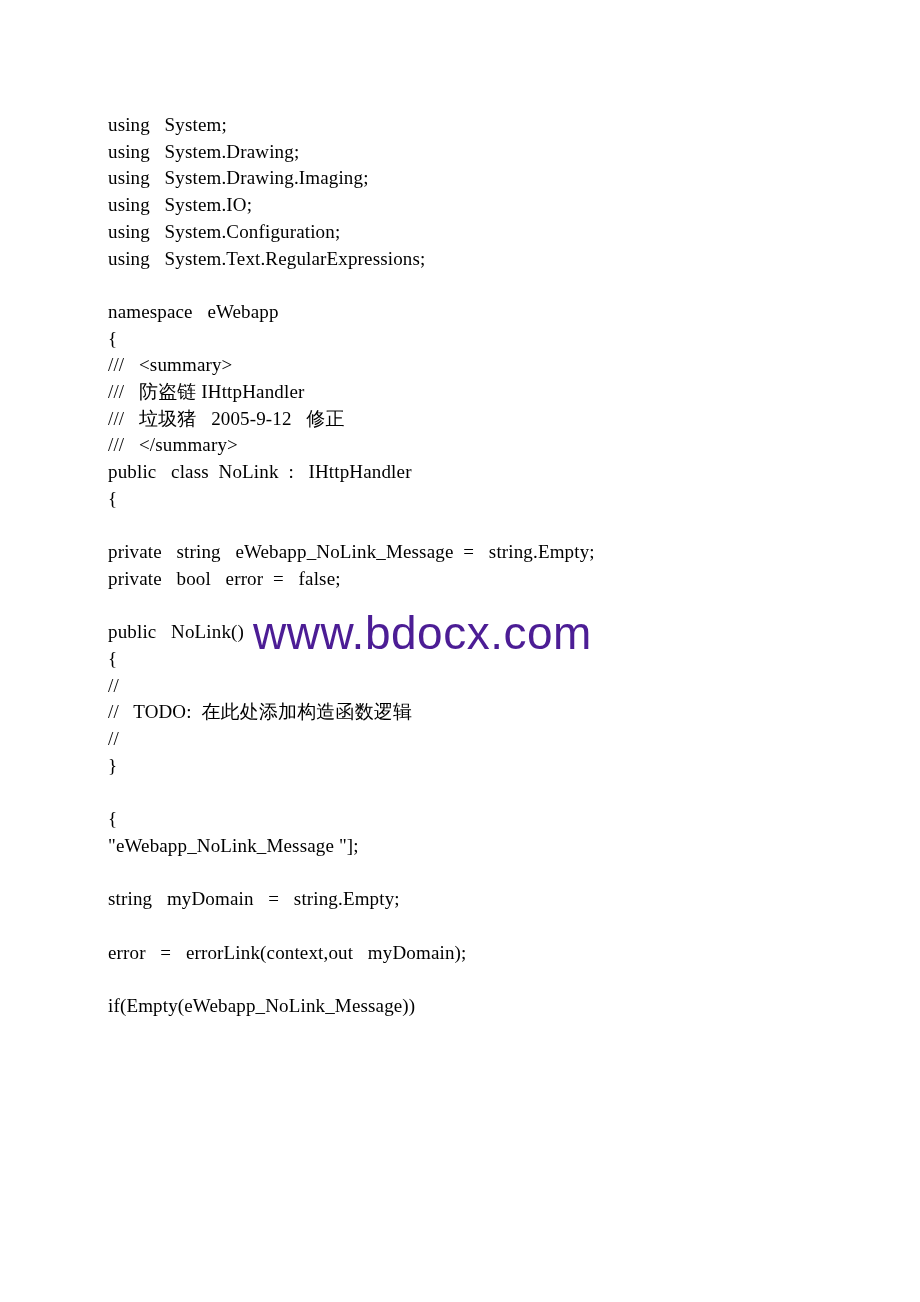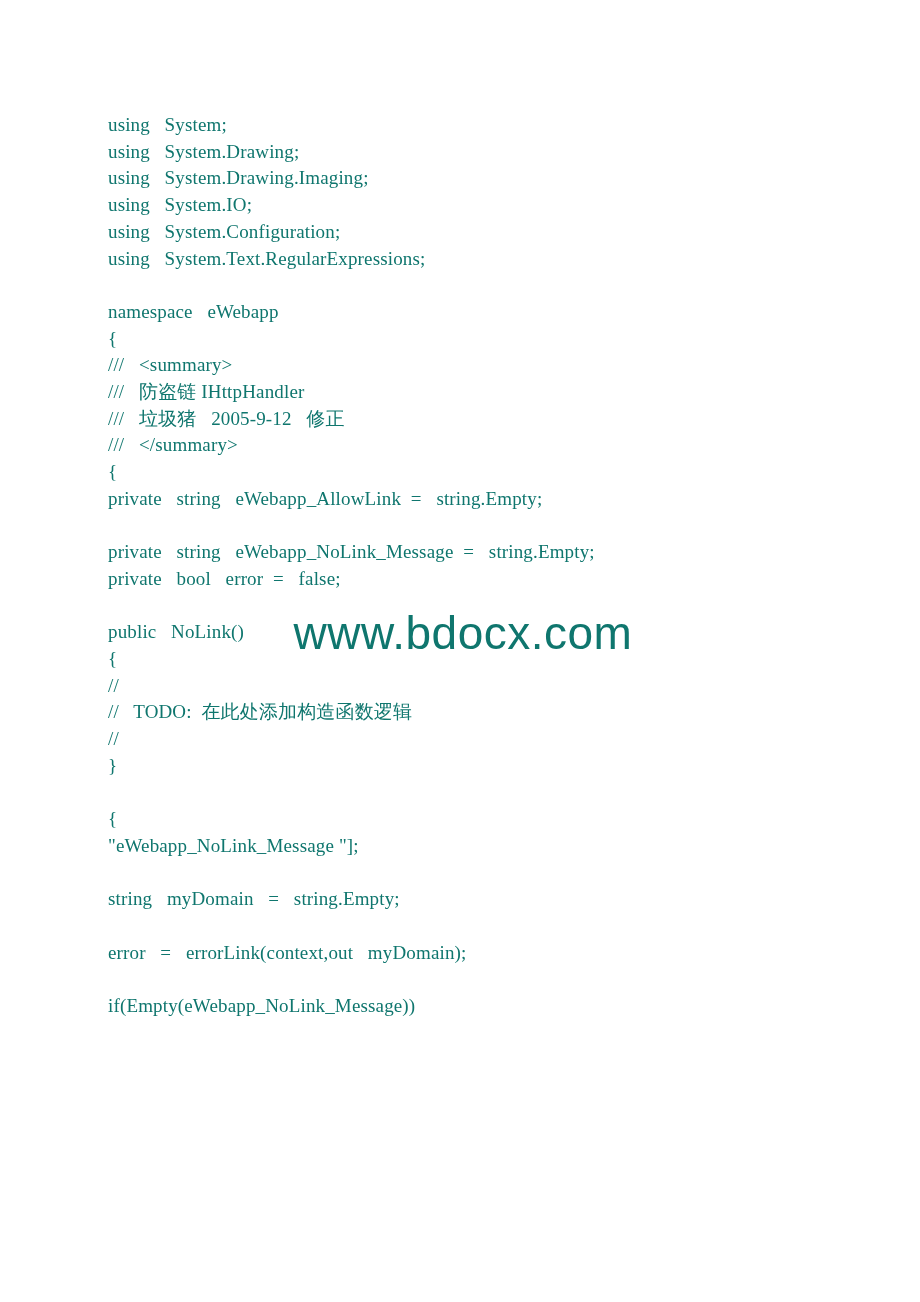--- a/index.html
+++ b/index.html
@@ -62,38 +62,38 @@
   
   .code-line {
     font-family: "Liberation Serif", "DejaVu Serif", serif;
   }
 </style>
 </head>
 <body>
 
 <div id="page" style="background: rgb(255, 255, 255);">
 
-  <div id="watermark" style="color: #0f766e; text-align: center;">www.bdocx.com</div>
+  <div id="watermark" style="color: #4c1d95;">www.bdocx.com</div>
 
-  <div id="code-block" style="color: #0f766e;">
+  <div id="code-block" style="color: #000000;">
       <div class="code-line">using   System;</div>
       <div class="code-line">using   System.Drawing;</div>
       <div class="code-line">using   System.Drawing.Imaging;</div>
       <div class="code-line">using   System.IO;</div>
       <div class="code-line">using   System.Configuration;</div>
       <div class="code-line">using   System.Text.RegularExpressions;</div>
       <div class="code-line blank"></div>
       <div class="code-line">namespace   eWebapp</div>
       <div class="code-line">{</div>
       <div class="code-line">///   &lt;summary&gt;</div>
       <div class="code-line">///   防盗链 IHttpHandler</div>
       <div class="code-line">///   垃圾猪   2005-9-12   修正</div>
       <div class="code-line">///   &lt;/summary&gt;</div>
+      <div class="code-line">public   class  NoLink  :   IHttpHandler</div>
       <div class="code-line">{</div>
-      <div class="code-line">private   string   eWebapp_AllowLink  =   string.Empty;</div>
       <div class="code-line blank"></div>
       <div class="code-line">private   string   eWebapp_NoLink_Message  =   string.Empty;</div>
       <div class="code-line">private   bool   error  =   false;</div>
       <div class="code-line blank"></div>
       <div class="code-line">public   NoLink()</div>
       <div class="code-line">{</div>
       <div class="code-line">//</div>
       <div class="code-line">//   TODO:  在此处添加构造函数逻辑</div>
       <div class="code-line">//</div>
       <div class="code-line">}</div>

